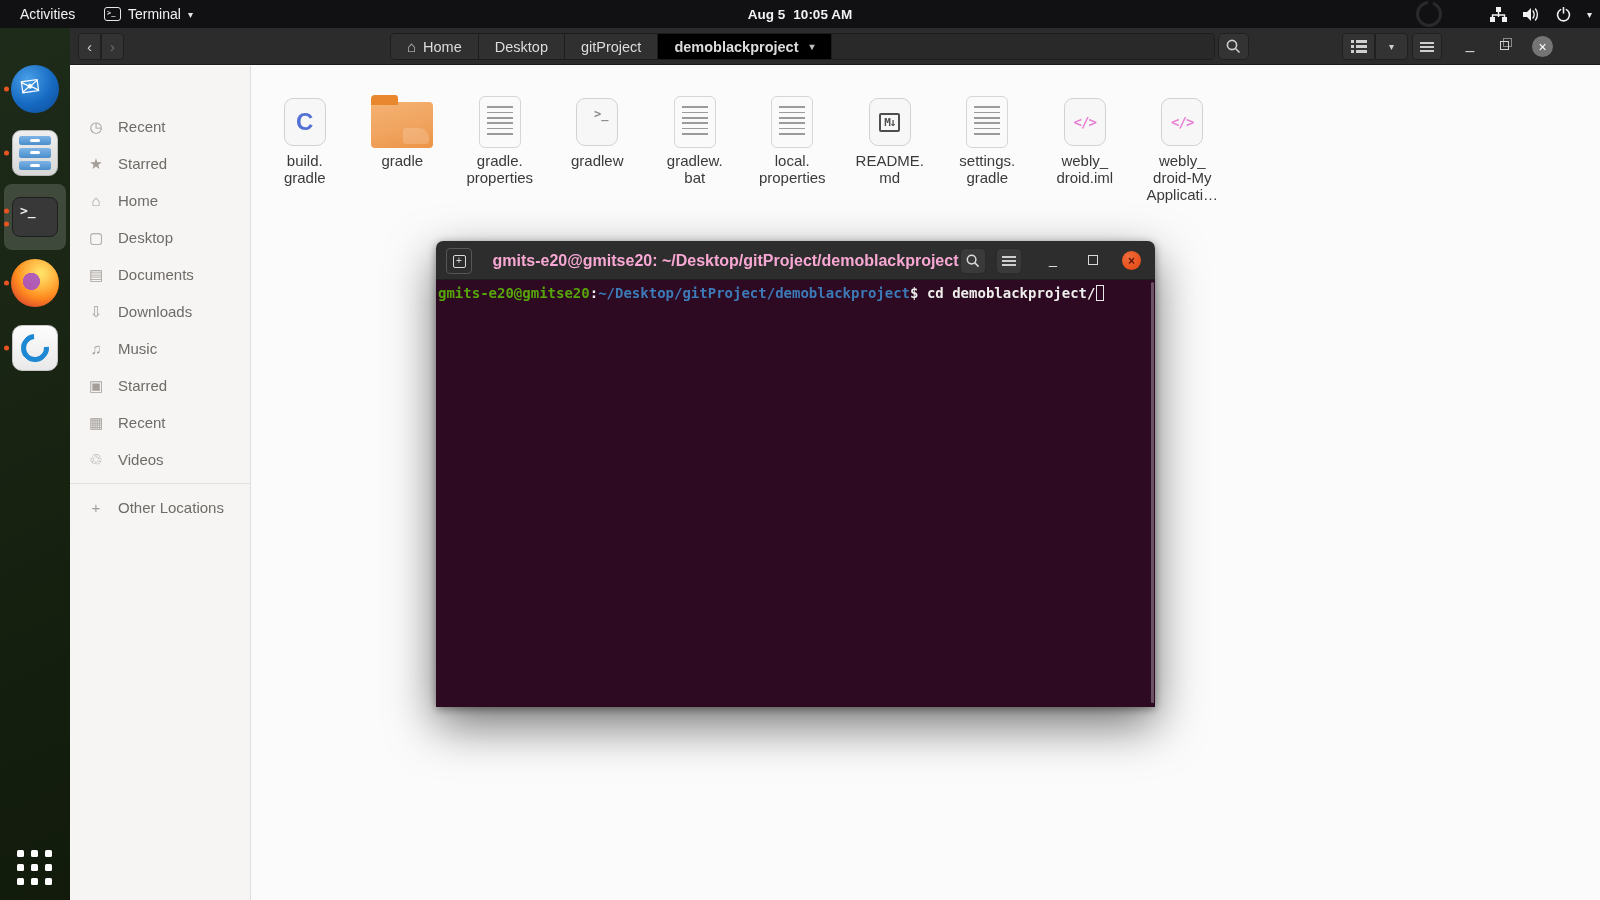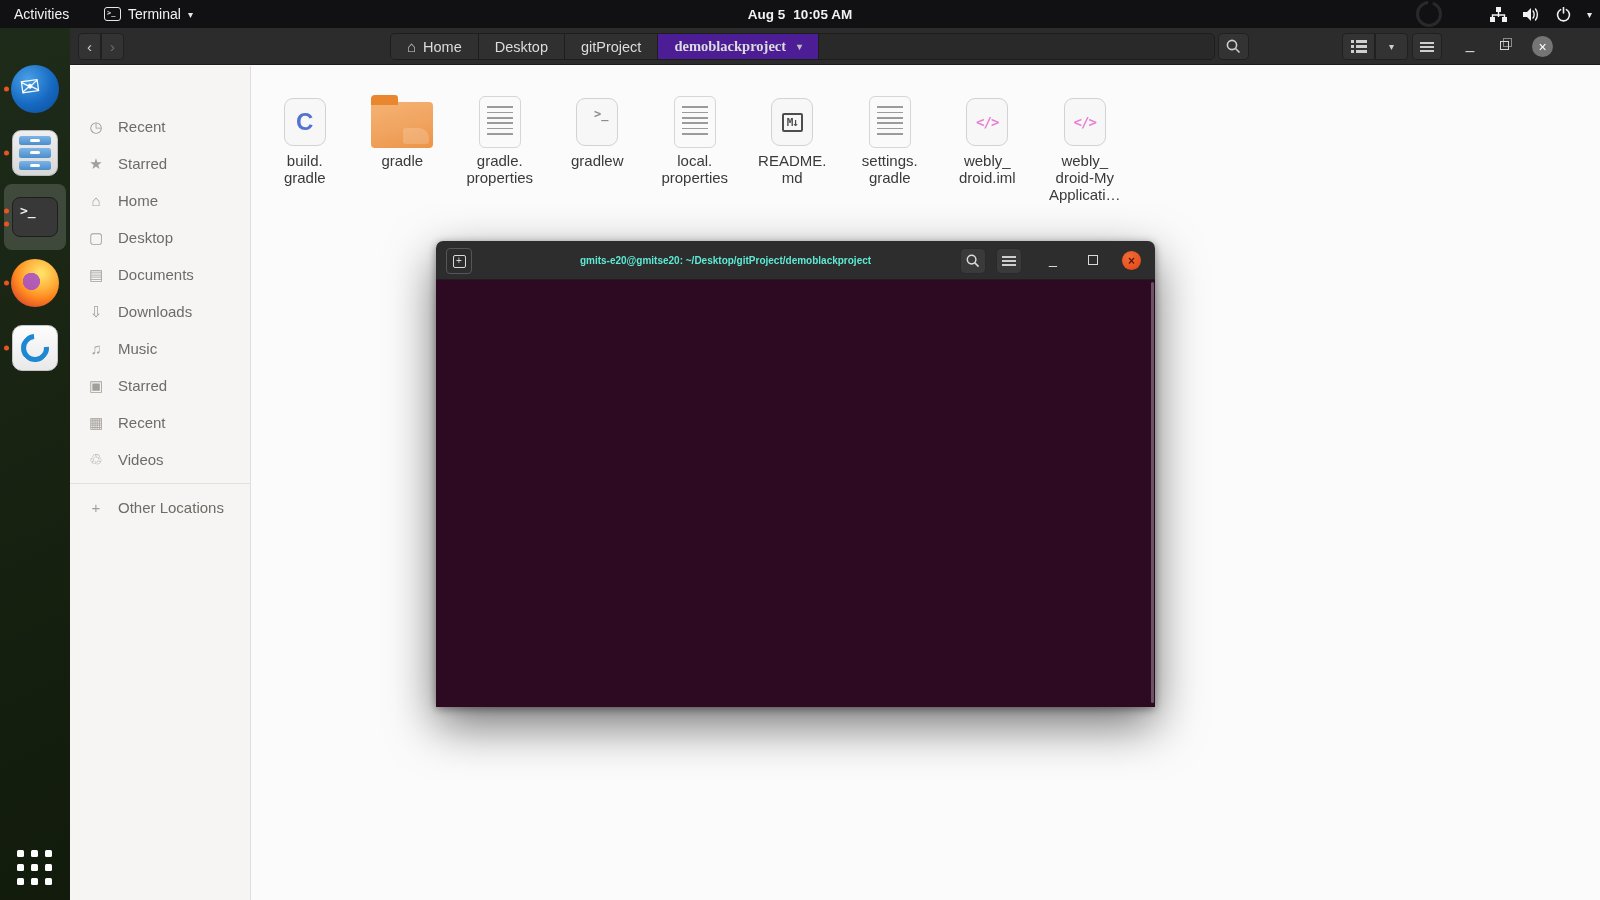--- a/index.html
+++ b/index.html
@@ -1,21 +1,21 @@
 <!DOCTYPE html>
 <html><head>
 <meta charset="utf-8">
 <style>
   * { margin:0; padding:0; box-sizing:border-box; }
   html,body { width:1600px; height:900px; overflow:hidden; font-family:"Liberation Sans",sans-serif; }
   body { background:linear-gradient(155deg,#2c3e26 0%,#1c2a14 40%,#121d0b 75%,#0c1506 100%); position:relative; }
 
   
   .topbar { position:absolute; left:0; top:0; width:1600px; height:28px; background:#111113; color:#f2f2f2; display:flex; align-items:center; font-size:14px; z-index:50; }
-  .tb-activities { padding:0 14px; height:100%; display:flex; align-items:center; cursor:pointer; }
+  .tb-activities { padding:0 20px; height:100%; display:flex; align-items:center; cursor:pointer; }
   .tb-appmenu { position:absolute; left:104px; top:0; height:28px; display:flex; align-items:center; gap:7px; }
   .tb-appicon { width:17px; height:14px; border:1.5px solid #e6e6e6; border-radius:3px; font:bold 7px "DejaVu Sans Mono",monospace; color:#e6e6e6; line-height:11px; padding-left:2px; }
   .tb-caret { font-size:10px; color:#e6e6e6; }
   .tb-clock { position:absolute; left:0; right:0; top:0; height:28px; display:flex; align-items:center; justify-content:center; gap:8px; font-weight:bold; font-size:13.5px; pointer-events:none; }
   .tb-right { position:absolute; right:8px; top:0; height:28px; display:flex; align-items:center; gap:16px; }
   .tb-right svg { display:block; }
   .tb-swirl { position:absolute; right:158px; top:1px; width:26px; height:26px; border:3px solid rgba(255,255,255,0.10); border-radius:50%; }
   .tb-swirl::after { content:""; position:absolute; left:9px; top:-4px; width:5px; height:5px; background:#111113; border-radius:50%; }
 
   
@@ -40,21 +40,21 @@
 
   
   .fwin { position:absolute; left:70px; top:28px; width:1530px; height:872px; background:#fbfbfb; z-index:10; }
   .fheader { position:absolute; left:0; top:0; width:100%; height:37px; background:#2c2c2c; border-bottom:1px solid #1c1c1c; }
   .nav-group { position:absolute; left:8px; top:5px; display:flex; }
   .nav-btn { width:23px; height:27px; background:#333; border:1px solid #202020; color:#cfcfcf; font-size:15px; display:flex; align-items:center; justify-content:center; cursor:pointer; }
   .nav-btn.back { border-radius:4px 0 0 4px; }
   .nav-btn.fwd { border-radius:0 4px 4px 0; color:#6f6f6f; }
   .pathbar { position:absolute; left:320px; top:5px; width:825px; height:27px; background:#292929; border:1px solid #1d1d1d; border-radius:5px; display:flex; overflow:hidden; font-size:14.5px; color:#dcdcdc; }
   .crumb { display:flex; align-items:center; gap:7px; padding:0 16px; border-right:1px solid #1d1d1d; cursor:pointer; background:#303030; }
-  .crumb.current { background:#4c1d95; font-weight:bold;font-family:Liberation Serif, serif; }
+  .crumb.current { background:#000000; font-weight:bold; }
   .crumb .home-glyph { font-size:15px; color:#cdcdcd; }
   .crumb .crumb-caret { font-size:10px; color:#bdbdbd; margin-left:4px; }
   .path-spacer { flex:1; background:#292929; }
   .f-search-btn { position:absolute; left:1148px; top:5px; width:31px; height:27px; background:#333; border:1px solid #202020; border-radius:5px; display:flex; align-items:center; justify-content:center; cursor:pointer; }
   .viewpair { position:absolute; left:1272px; top:5px; display:flex; }
   .view-btn { width:33px; height:27px; background:#333; border:1px solid #202020; display:flex; align-items:center; justify-content:center; cursor:pointer; }
   .view-btn.vlist { border-radius:4px 0 0 4px; }
   .view-btn.vcaret { border-radius:0 4px 4px 0; color:#cfcfcf; font-size:10px; }
   .f-menu-btn { position:absolute; left:1342px; top:5px; width:30px; height:27px; background:#333; border:1px solid #202020; border-radius:4px; display:flex; align-items:center; justify-content:center; cursor:pointer; }
   .wc-min { position:absolute; left:1388px; top:2px; width:24px; height:30px; color:#d5d5d5; font-size:16px; display:flex; align-items:flex-end; justify-content:center; cursor:pointer; }
@@ -80,21 +80,21 @@
   .icon-doc .lines { width:100%; height:100%; background:repeating-linear-gradient(#9b9b9b 0 1.5px,transparent 1.5px 5.5px); }
   .icon-sq { width:42px; height:48px; background:#f7f7f7; border:1px solid #d2d2d2; border-radius:9px; display:flex; align-items:center; justify-content:center; }
   .gl-c { font:bold 24px "Liberation Sans",sans-serif; color:#5472d3; }
   .gl-script { font:bold 12px "DejaVu Sans Mono",monospace; color:#8d8d8d; align-self:flex-start; margin:8px 0 0 8px; }
   .gl-code { font:bold 14px "DejaVu Sans Mono",monospace; color:#e87fd4; letter-spacing:-1px; }
   .gl-md { border:2px solid #4d4d4d; border-radius:2px; font:bold 11px "DejaVu Sans Mono",monospace; color:#4d4d4d; padding:1px 3px; letter-spacing:-1px; }
 
   
   .twin { position:absolute; left:436px; top:241px; width:719px; height:466px; z-index:30; border-radius:7px 7px 0 0; box-shadow:0 18px 48px rgba(0,0,0,0.55), 0 2px 8px rgba(0,0,0,0.4); }
   .theader { position:absolute; left:0; top:0; width:100%; height:39px; background:#2d2d2d; border-radius:7px 7px 0 0; border-bottom:1px solid #1f1f1f; }
-  .t-title { position:absolute; left:70px; right:210px; top:0; height:39px; display:flex; align-items:center; justify-content:center; color:#5eead4; font-weight:bold; font-size:10px; white-space:nowrap; }
+  .t-title { position:absolute; left:70px; right:210px; top:0; height:39px; display:flex; align-items:center; justify-content:center; color:#f9a8d4; font-weight:bold; font-size:16px; white-space:nowrap; }
   .t-newtab { position:absolute; left:10px; top:7px; width:26px; height:26px; border:1px solid #565656; border-radius:4px; display:flex; align-items:center; justify-content:center; cursor:pointer; }
   .t-newtab .box { width:13px; height:13px; border:1.5px solid #d9d9d9; border-radius:2px; color:#d9d9d9; font-size:10px; line-height:10px; text-align:center; }
   .t-btn { position:absolute; top:7px; width:26px; height:26px; background:#3a3a3a; border:1px solid #2a2a2a; border-radius:5px; display:flex; align-items:center; justify-content:center; cursor:pointer; }
   .t-search { left:524px; } .t-menu { left:560px; }
   .t-min { position:absolute; left:606px; top:4px; width:22px; height:28px; color:#d9d9d9; font-size:15px; display:flex; align-items:flex-end; justify-content:center; cursor:pointer; }
   .t-max { position:absolute; left:646px; top:13px; width:22px; height:16px; cursor:pointer; }
   .t-max .sq { position:absolute; left:6px; top:1px; width:10px; height:10px; border:1.5px solid #d9d9d9; }
   .t-close { position:absolute; left:686px; top:10px; width:19px; height:19px; border-radius:50%; background:radial-gradient(circle at 35% 30%,#f06a3a,#e95420 60%,#d8431a); color:#5c1600; font-size:12px; font-weight:bold; display:flex; align-items:center; justify-content:center; cursor:pointer; }
   .tbody { position:absolute; left:0; top:39px; width:100%; height:427px; background:#2d0922; cursor:text; }
   .t-scrollbar { position:absolute; right:1px; top:2px; width:3px; height:421px; background:rgba(255,255,255,0.30); border-radius:2px; }
@@ -327,20 +327,29 @@
             </div>
           </div>
         <div class="flabel">gradlew</div>
       </div>
       <div class="fcell">
         <div class="ficon">
             <div class="icon-doc">
               <div class="lines"></div>
             </div>
           </div>
+        <div class="flabel">gradlew.
+bat</div>
+      </div>
+      <div class="fcell">
+        <div class="ficon">
+            <div class="icon-doc">
+              <div class="lines"></div>
+            </div>
+          </div>
         <div class="flabel">local.
 properties</div>
       </div>
       <div class="fcell">
         <div class="ficon">
             <div class="icon-sq">
               <span class="gl-md">M↓</span>
             </div>
           </div>
         <div class="flabel">README.
@@ -393,15 +402,16 @@
     <div class="t-btn t-menu">
       <div class="hamburger"></div>
     </div>
     <div class="t-min">–</div>
     <div class="t-max">
         <span class="sq"></span>
       </div>
     <div class="t-close">×</div>
   </div>
   <div class="tbody">
+    <div class="promptline"><span class="p-user">gmits-e20@gmitse20</span><span>:</span><span class="p-path">~/Desktop/gitProject/demoblackproject</span><span>$ </span><span>cd demoblackproject/</span><span class="cursor"></span></div>
     <div class="t-scrollbar"></div>
   </div>
 </div>
 
 </body></html>

